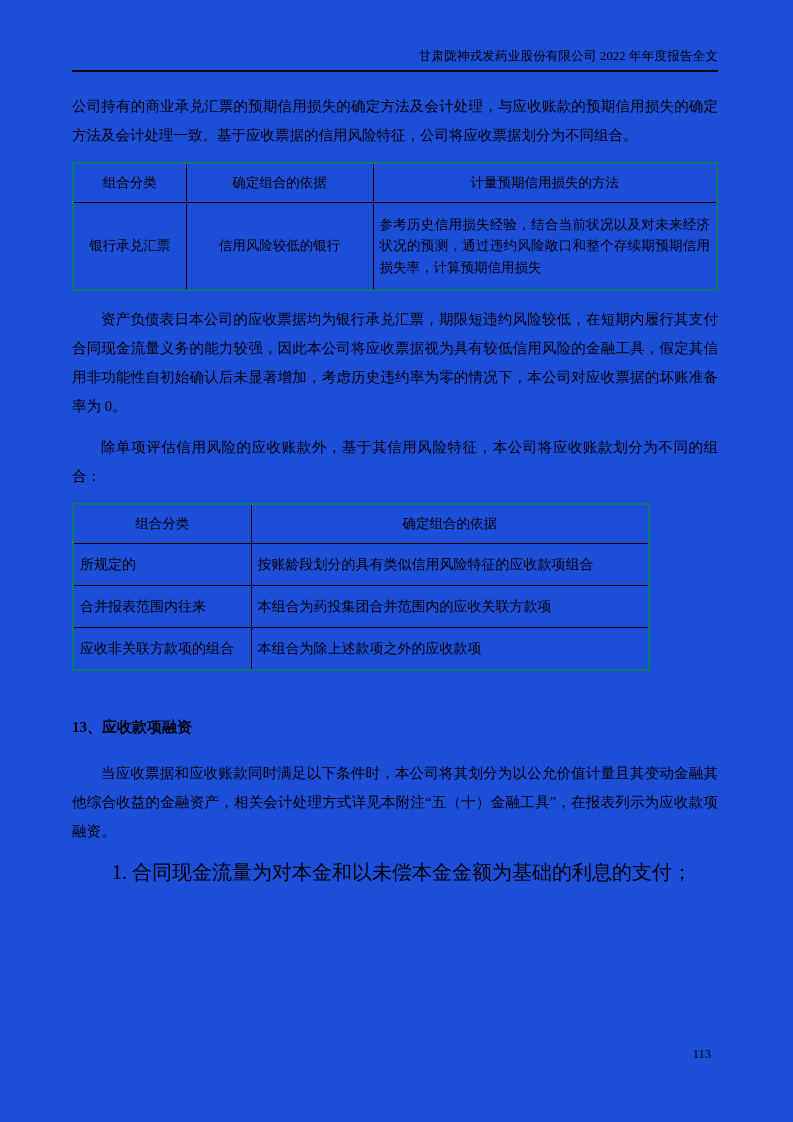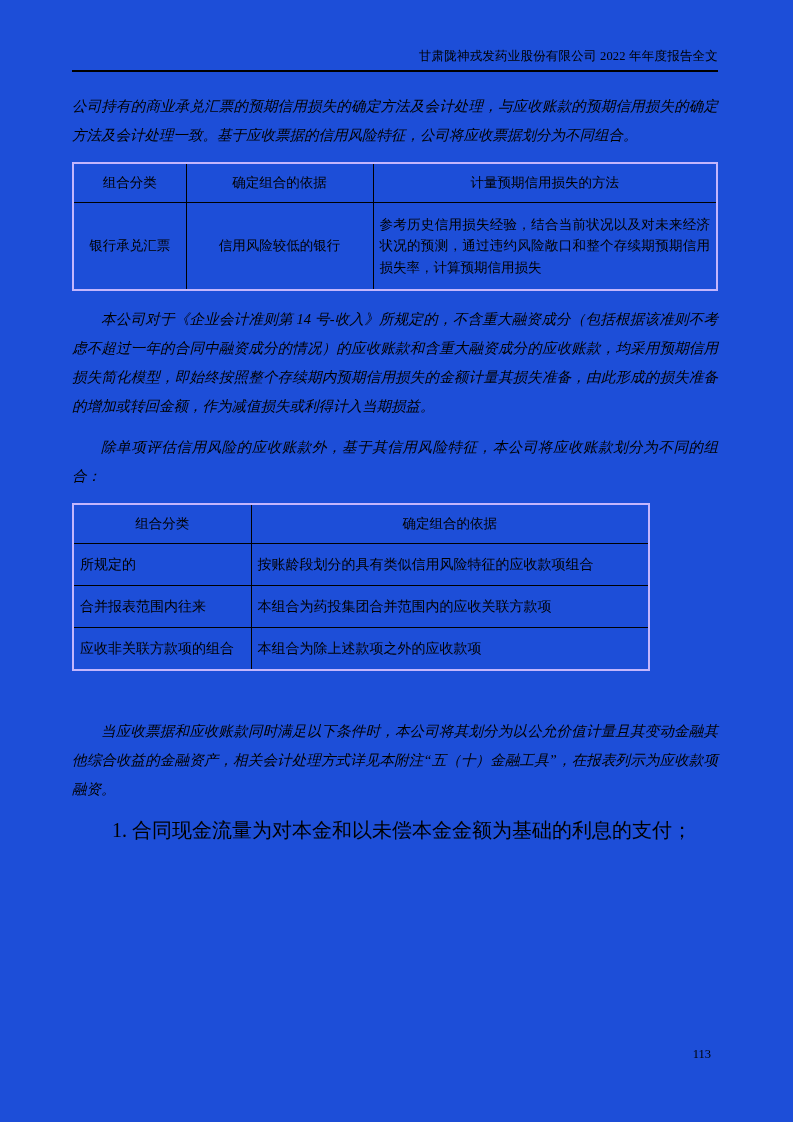--- a/index.html
+++ b/index.html
@@ -29,40 +29,39 @@
   .header-rule {
     border-top: 2px solid #000000;
     height: 0;
     margin-bottom: 20px;
   }
   p.body {
     font-size: 14.5px;
     line-height: 29px;
     text-align: justify;
     margin: 0 0 12px 0;
-    font-style: italic;
   }
   p.indent { text-indent: 2em; }
   p.list-item {
     font-size: 20px;
     line-height: 29px;
     text-align: justify;
     text-indent: 2em;
     margin: 0 0 12px 0;
   }
   h2.sec {
     font-size: 15px;
     font-weight: bold;
     margin: 26px 0 22px 0;
     line-height: 20px;
   }
   h2.sec-13 { margin-top: 46px; }
   table.t {
     border-collapse: collapse;
-    border: 2px solid #c4b5fd;
+    border: 2px solid #0f766e;
     margin: 4px 0 14px 0;
     font-size: 13.5px;
   }
   table.t1 { width: 646px; }
   table.t2 { width: 578px; margin-bottom: 46px; }
   table.t th, table.t td {
     border: 1px solid #000000;
     padding: 4px 6px;
     font-weight: normal;
   }
@@ -116,23 +115,23 @@
       <th>计量预期信用损失的方法</th>
     </tr>
     <tr>
       <td class="c">银行承兑汇票</td>
       <td class="c">信用风险较低的银行</td>
       <td class="l">参考历史信用损失经验，结合当前状况以及对未来经济状况的预测，通过违约风险敞口和整个存续期预期信用损失率，计算预期信用损失</td>
     </tr>
   </tbody>
     </table>
 
+  <p class="body indent">资产负债表日本公司的应收票据均为银行承兑汇票，期限短违约风险较低，在短期内履行其支付合同现金流量义务的能力较强，因此本公司将应收票据视为具有较低信用风险的金融工具，假定其信用非功能性自初始确认后未显著增加，考虑历史违约率为零的情况下，本公司对应收票据的坏账准备率为 0。</p>
 
 
-  <p class="body indent">本公司对于《企业会计准则第 14 号-收入》所规定的，不含重大融资成分（包括根据该准则不考虑不超过一年的合同中融资成分的情况）的应收账款和含重大融资成分的应收账款，均采用预期信用损失简化模型，即始终按照整个存续期内预期信用损失的金额计量其损失准备，由此形成的损失准备的增加或转回金额，作为减值损失或利得计入当期损益。</p>
   <p class="body indent">除单项评估信用风险的应收账款外，基于其信用风险特征，本公司将应收账款划分为不同的组合：</p>
 
   <table class="t t2">
     <colgroup>
         <col class="c1">
         <col>
       </colgroup>
     <tbody>
         <tr>
       <th>组合分类</th>
@@ -146,19 +145,20 @@
       <td>合并报表范围内往来</td>
       <td>本组合为药投集团合并范围内的应收关联方款项</td>
     </tr>
     <tr>
       <td>应收非关联方款项的组合</td>
       <td>本组合为除上述款项之外的应收款项</td>
     </tr>
   </tbody>
     </table>
 
+  <h2 class="sec sec-13">13、应收款项融资</h2>
 
   <p class="body indent">当应收票据和应收账款同时满足以下条件时，本公司将其划分为以公允价值计量且其变动金融其他综合收益的金融资产，相关会计处理方式详见本附注“五（十）金融工具”，在报表列示为应收款项融资。</p>
   <p class="list-item">1. 合同现金流量为对本金和以未偿本金金额为基础的利息的支付；</p>
 
   <div class="page-number">113</div>
 
 </div>
 
 </body></html>

